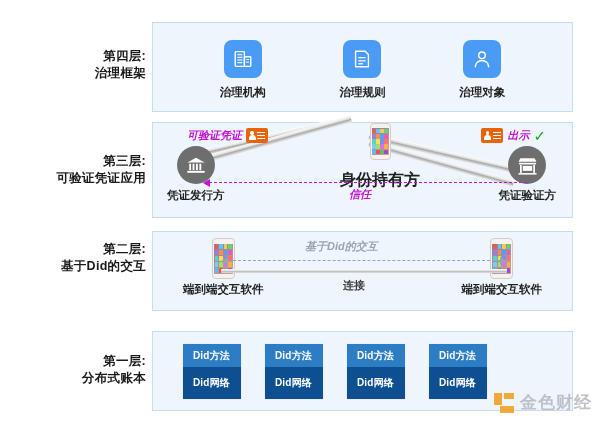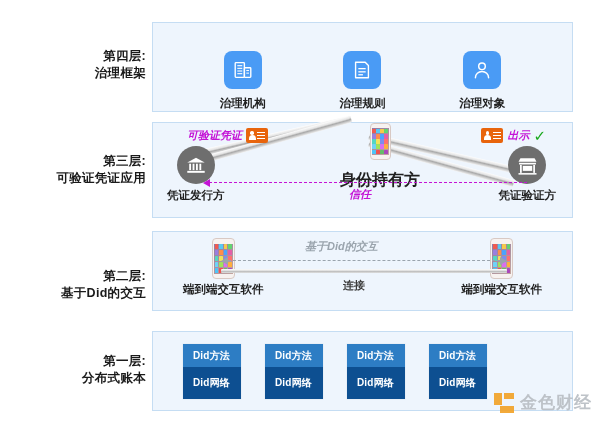--- a/index.html
+++ b/index.html
@@ -46,21 +46,21 @@
   }
   #panel-governance { top: 22px;  height: 90px; }
   #panel-vc         { top: 122px; height: 96px; }
   #panel-did        { top: 231px; height: 80px; }
   #panel-ledger     { top: 331px; height: 80px; }
 
   
   .gov-row {
     display: flex;
     justify-content: space-around;
-    align-items: flex-end;
+    align-items: center;
     height: 100%;
     padding: 5px 30px 0 30px;
     box-sizing: border-box;
   }
   .gov-item {
     display: flex;
     flex-direction: column;
     align-items: center;
     width: 92px;
   }
@@ -368,21 +368,21 @@
 <div id="stage">
 
   <div class="layer-label" style="top:48px;">
     <span class="l1">第四层:</span>
     <span class="l2">治理框架</span>
   </div>
   <div class="layer-label" style="top:153px;">
     <span class="l1">第三层:</span>
     <span class="l2">可验证凭证应用</span>
   </div>
-  <div class="layer-label" style="top:268px;">
+  <div class="layer-label" style="top:241px;">
     <span class="l1">第二层:</span>
     <span class="l2">基于Did的交互</span>
   </div>
   <div class="layer-label" style="top:353px;">
     <span class="l1">第一层:</span>
     <span class="l2">分布式账本</span>
   </div>
 
   <div class="panel" id="panel-governance">
     <div class="gov-row">

